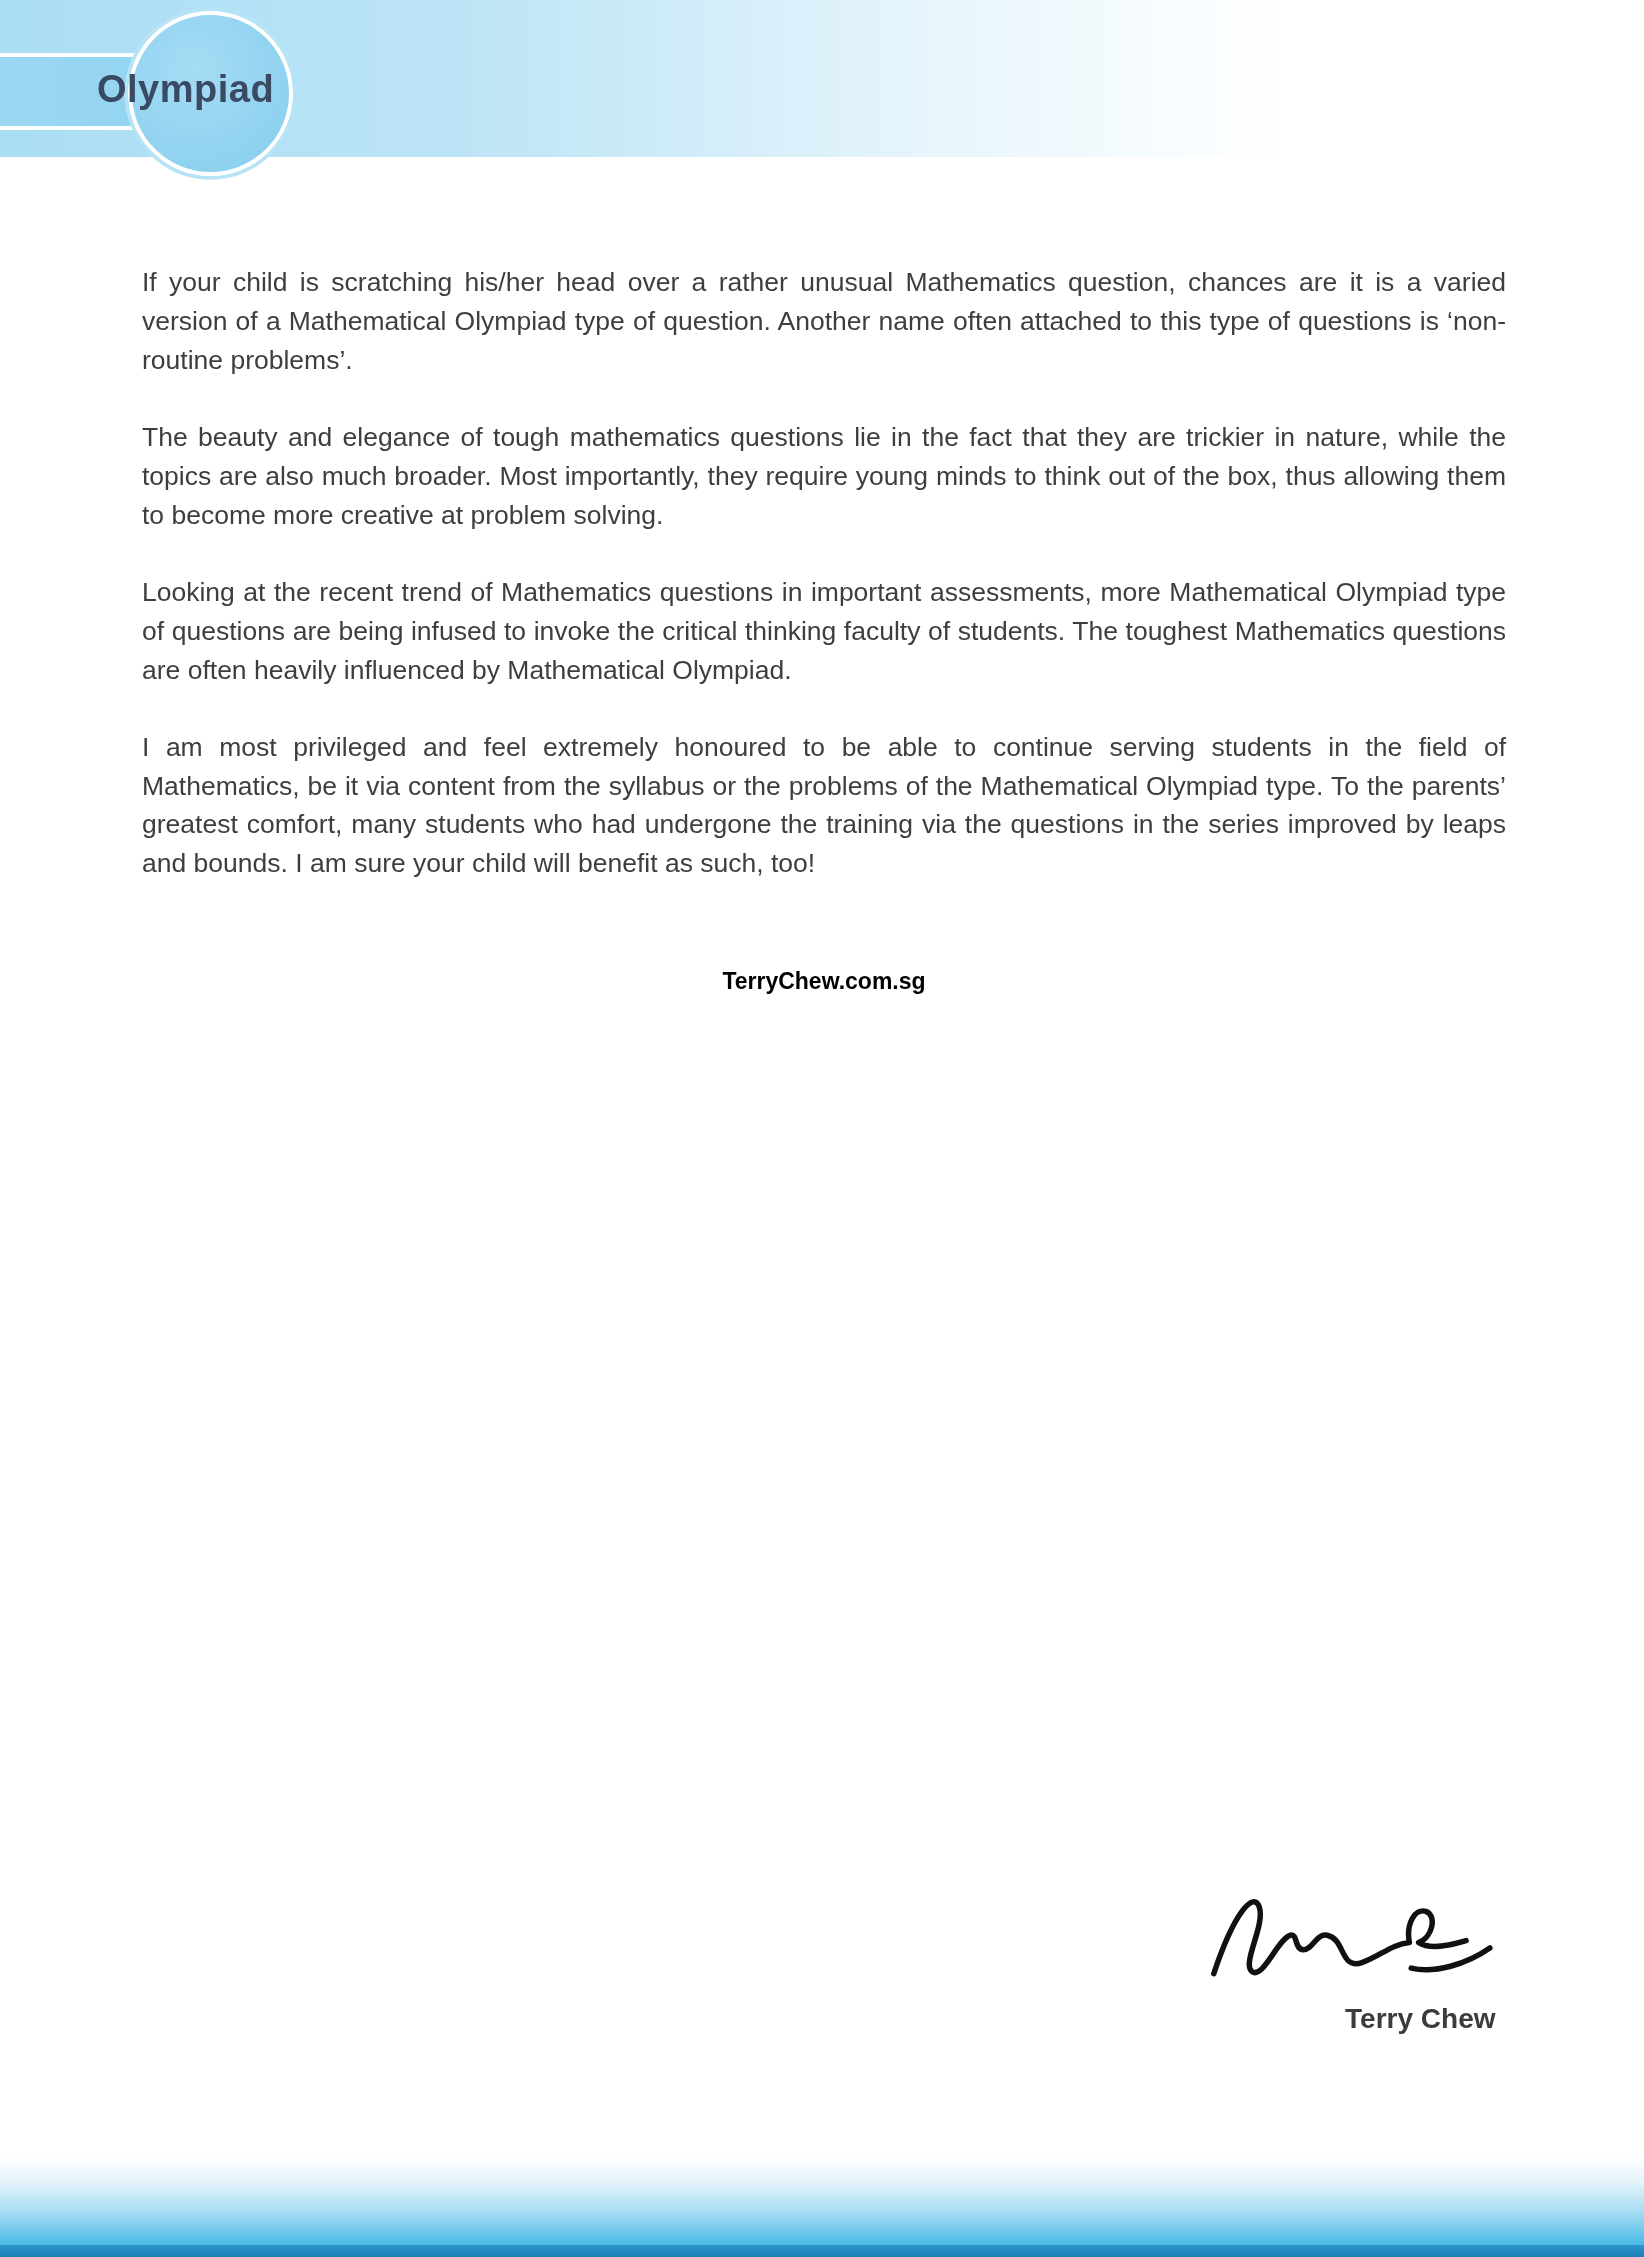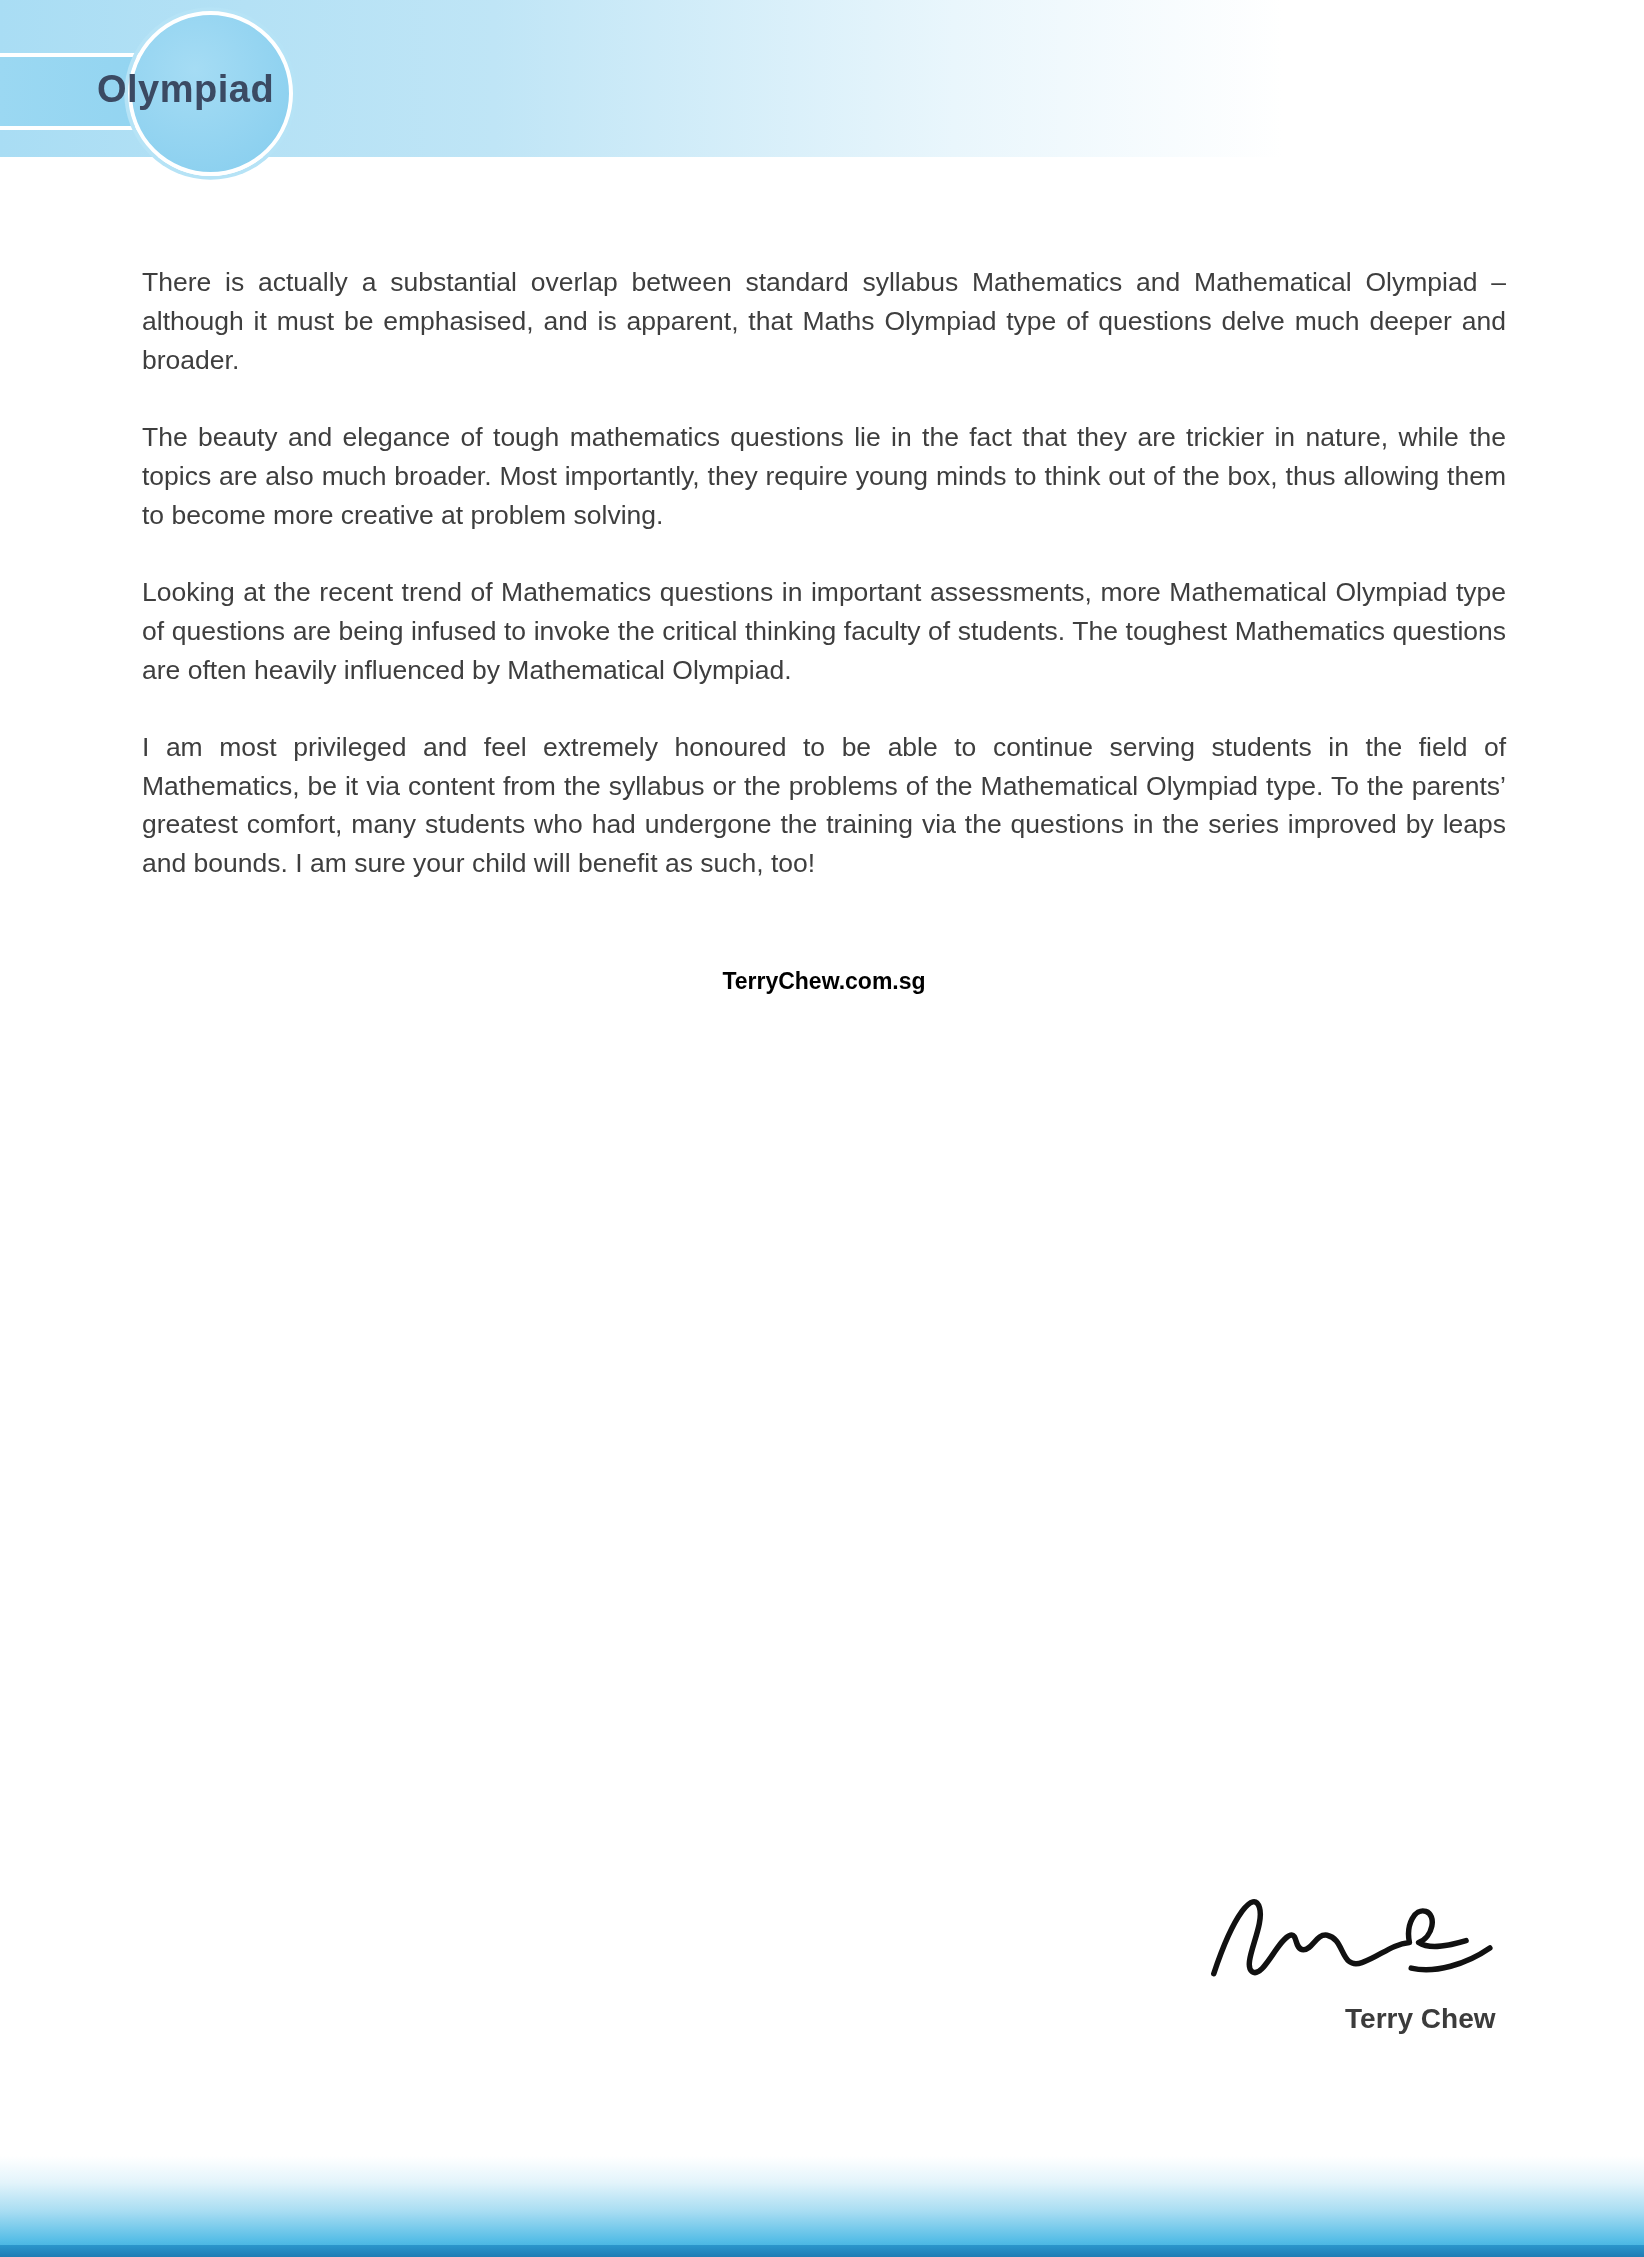--- a/index.html
+++ b/index.html
@@ -119,21 +119,21 @@
 <div class="page">
 
   <div class="header">
     <div class="key-bar"></div>
     <div class="key-bulb"></div>
     <div class="foreword-heading">Olympiad</div>
   </div>
 
   <div class="content">
 
-    <p class="para">There is actually a substantial overlap between standard syllabus Mathematics and Mathematical Olympiad – although it must be emphasised, and is apparent, that Maths Olympiad type of questions delve much deeper and broader.</p>
+    <p class="para">If your child is scratching his/her head over a rather unusual Mathematics question, chances are it is a varied version of a Mathematical Olympiad type of question. Another name often attached to this type of questions is ‘non-routine problems’.</p>
     <p class="para">The beauty and elegance of tough mathematics questions lie in the fact that they are trickier in nature, while the topics are also much broader. Most importantly, they require young minds to think out of the box, thus allowing them to become more creative at problem solving.</p>
     <p class="para">Looking at the recent trend of Mathematics questions in important assessments, more Mathematical Olympiad type of questions are being infused to invoke the critical thinking faculty of students. The toughest Mathematics questions are often heavily influenced by Mathematical Olympiad.</p>
     <p class="para">I am most privileged and feel extremely honoured to be able to continue serving students in the field of Mathematics, be it via content from the syllabus or the problems of the Mathematical Olympiad type. To the parents’ greatest comfort, many students who had undergone the training via the questions in the series improved by leaps and bounds. I am sure your child will benefit as such, too!</p>
 
     <div class="cta">
       <span class="cta-link">TerryChew.com.sg</span>
     </div>
   </div>
 
   <div class="signature-block">

